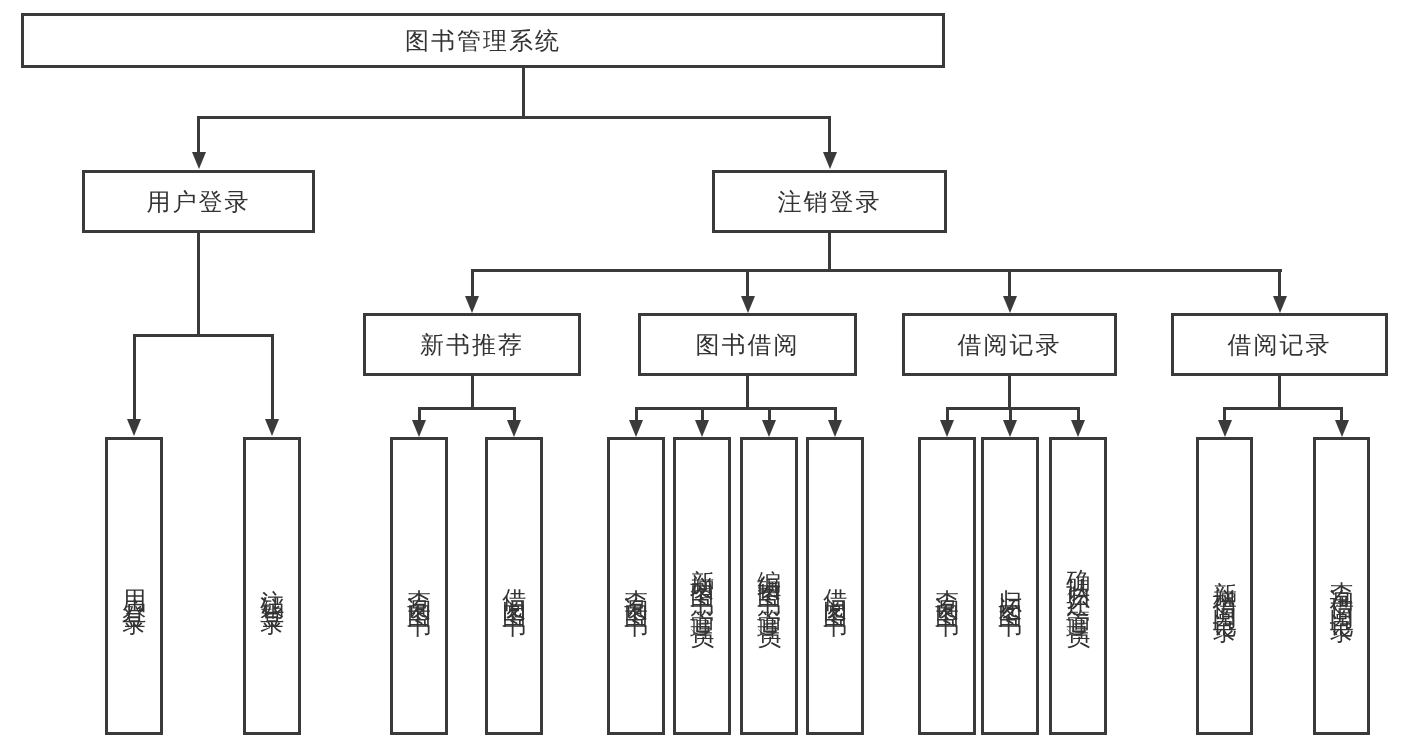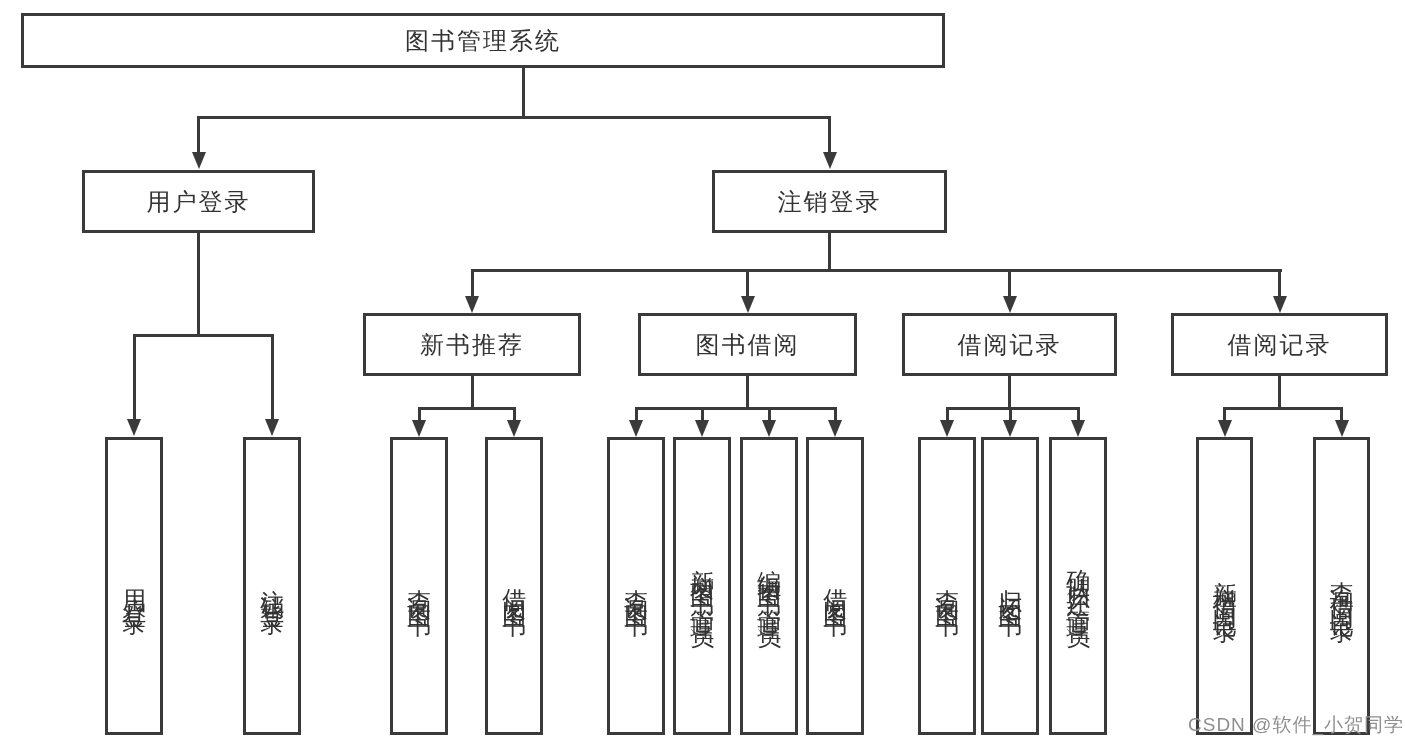--- a/index.html
+++ b/index.html
@@ -189,15 +189,14 @@
   <div class="vline" style="left:1076.5px; top:406.5px; height:14px;"></div>
   <div class="arrow" style="left:1071px; top:420px;"></div>
 
   <div class="vline" style="left:1278px; top:376px; height:32px;"></div>
   <div class="hline" style="left:1223px; top:406.5px; width:120px;"></div>
   <div class="vline" style="left:1223px; top:406.5px; height:14px;"></div>
   <div class="arrow" style="left:1217.5px; top:420px;"></div>
   <div class="vline" style="left:1340px; top:406.5px; height:14px;"></div>
   <div class="arrow" style="left:1334.5px; top:420px;"></div>
 
-  <div class="watermark">CSDN @软件_小贺同学</div>
 
 </div>
 
 </body></html>

